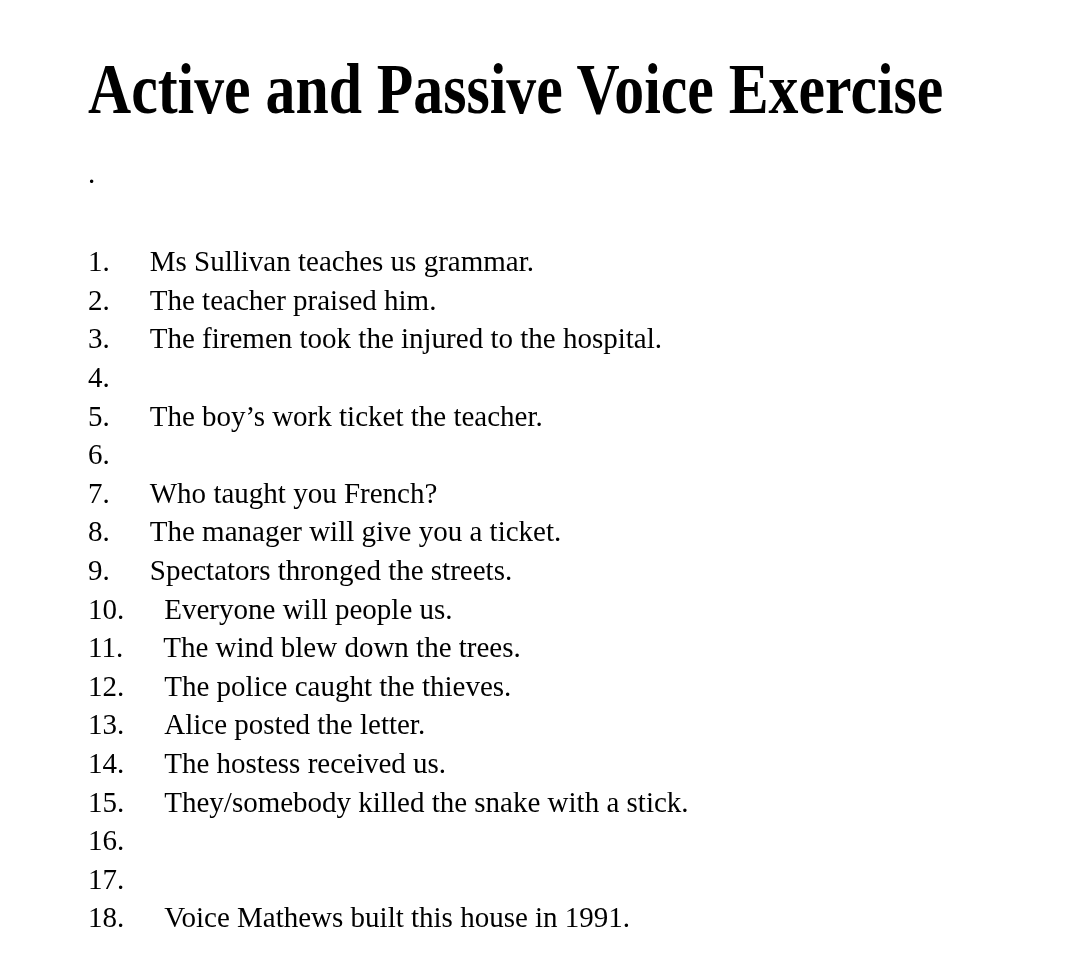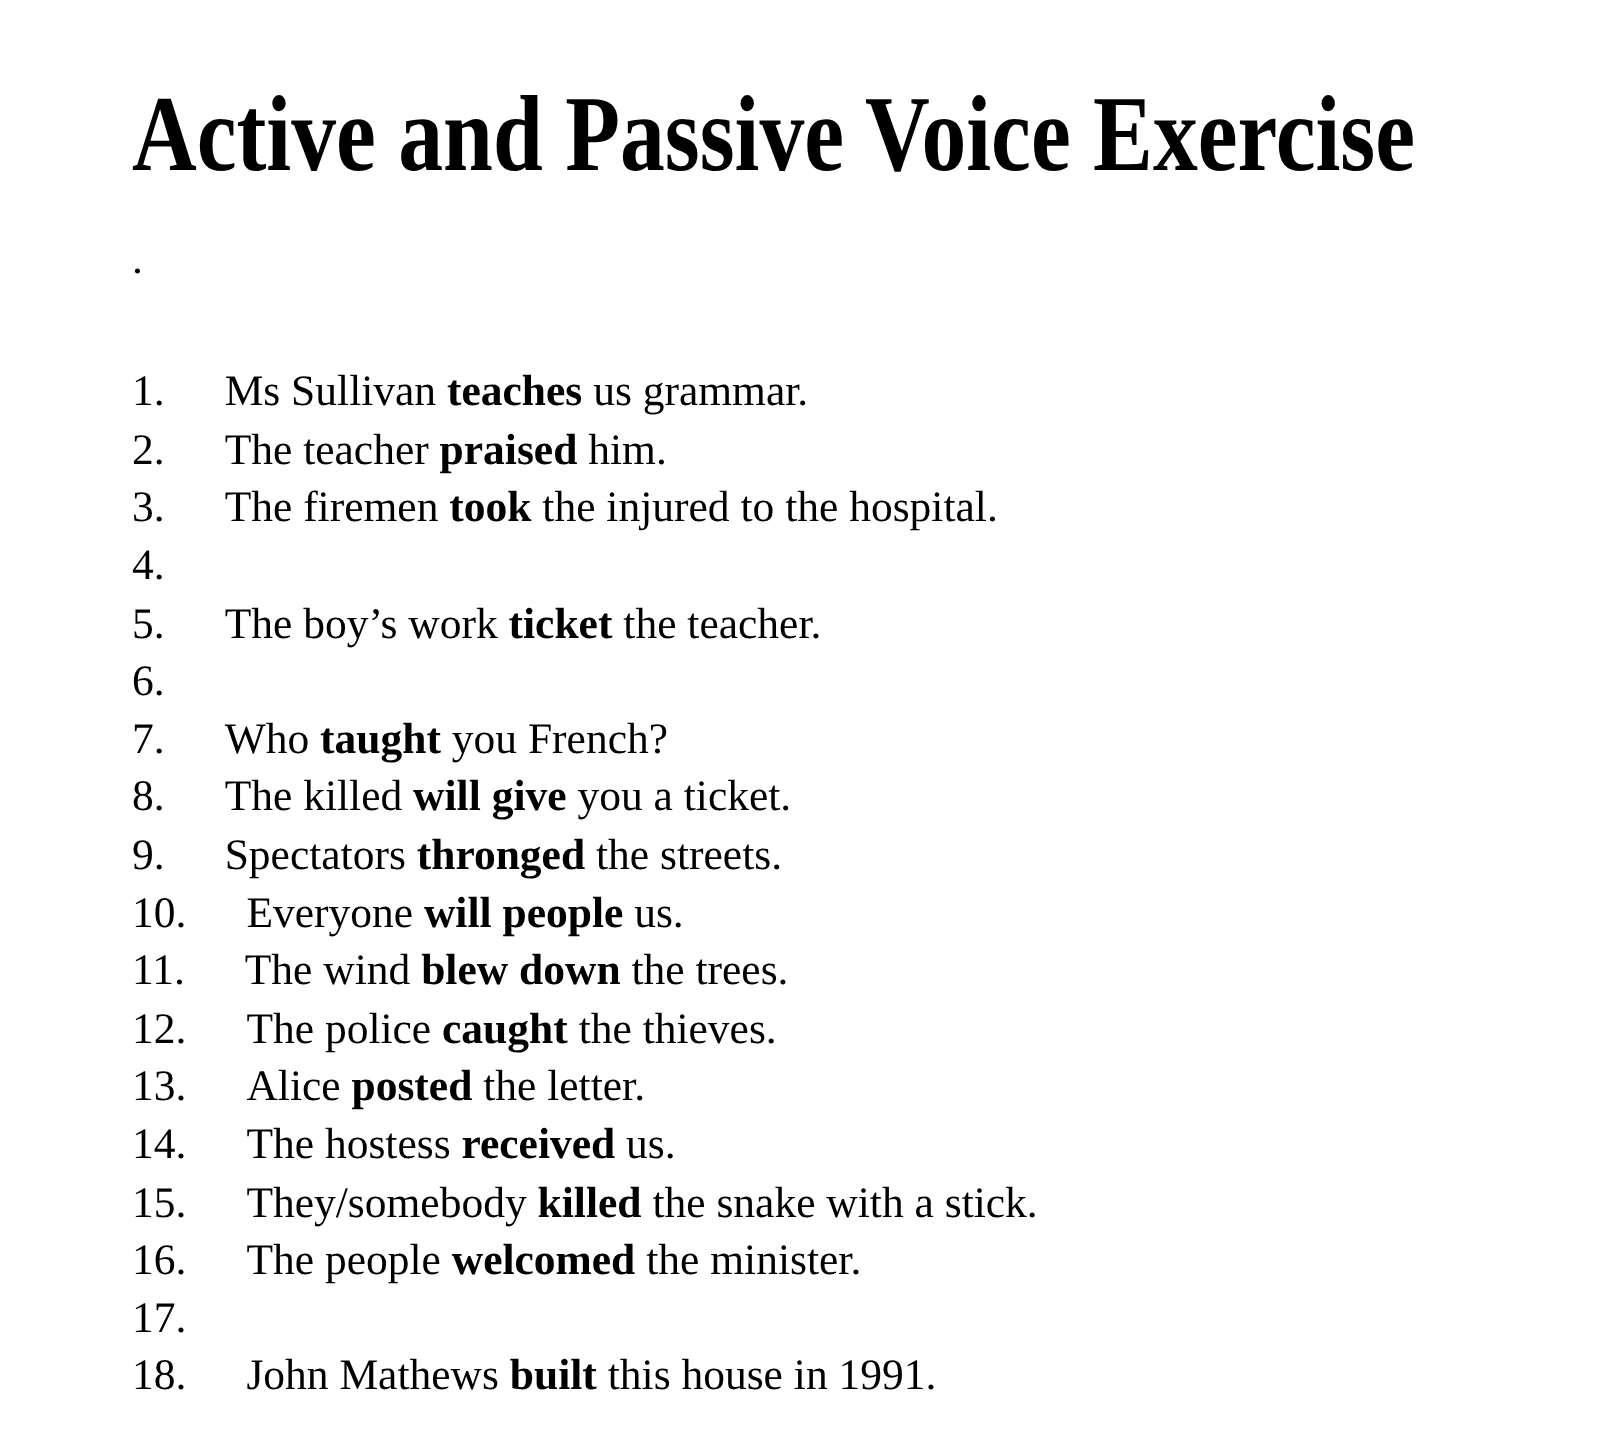--- a/index.html
+++ b/index.html
@@ -40,42 +40,42 @@
   ol.exercise-list li {
     display: flex;
     font-size: 29px;
     line-height: 38.6px;
     white-space: pre-wrap;
   }
   .num {
     flex: none;
     margin-right: 40px;
   }
-  .txt b { font-weight: bold; }
+  .txt b { font-weight: normal; }
 </style>
 </head>
 <body>
 
 <div class="page">
   <h1 class="doc-title">Active and Passive Voice Exercise</h1>
   <div class="stray-mark">.</div>
 
   <ol class="exercise-list">
     <li><span class="num">1.</span><span class="txt"><span>Ms Sullivan </span><b>teaches</b><span> us grammar.</span></span></li>
     <li><span class="num">2.</span><span class="txt"><span>The teacher </span><b>praised</b><span> him.</span></span></li>
     <li><span class="num">3.</span><span class="txt"><span>The firemen </span><b>took</b><span> the injured to the hospital.</span></span></li>
     <li><span class="num">4.</span></li>
     <li><span class="num">5.</span><span class="txt"><span>The boy’s work </span><b>ticket</b><span> the teacher.</span></span></li>
     <li><span class="num">6.</span></li>
     <li><span class="num">7.</span><span class="txt"><span>Who </span><b>taught</b><span> you French?</span></span></li>
-    <li><span class="num">8.</span><span class="txt"><span>The killed </span><b>will give</b><span> you a ticket.</span></span></li>
+    <li><span class="num">8.</span><span class="txt"><span>The manager </span><b>will give</b><span> you a ticket.</span></span></li>
     <li><span class="num">9.</span><span class="txt"><span>Spectators </span><b>thronged</b><span> the streets.</span></span></li>
     <li><span class="num">10.</span><span class="txt"><span>Everyone </span><b>will people</b><span> us.</span></span></li>
     <li><span class="num">11.</span><span class="txt"><span>The wind </span><b>blew down</b><span> the trees.</span></span></li>
     <li><span class="num">12.</span><span class="txt"><span>The police </span><b>caught</b><span> the thieves.</span></span></li>
     <li><span class="num">13.</span><span class="txt"><span>Alice </span><b>posted</b><span> the letter.</span></span></li>
     <li><span class="num">14.</span><span class="txt"><span>The hostess </span><b>received</b><span> us.</span></span></li>
     <li><span class="num">15.</span><span class="txt"><span>They/somebody </span><b>killed</b><span> the snake with a stick.</span></span></li>
-    <li><span class="num">16.</span><span class="txt"><span>The people </span><b>welcomed</b><span> the minister.</span></span></li>
+    <li><span class="num">16.</span></li>
     <li><span class="num">17.</span></li>
-    <li><span class="num">18.</span><span class="txt"><span>John Mathews </span><b>built</b><span> this house in 1991.</span></span></li>
+    <li><span class="num">18.</span><span class="txt"><span>Voice Mathews </span><b>built</b><span> this house in 1991.</span></span></li>
   </ol>
 </div>
 
 </body></html>

